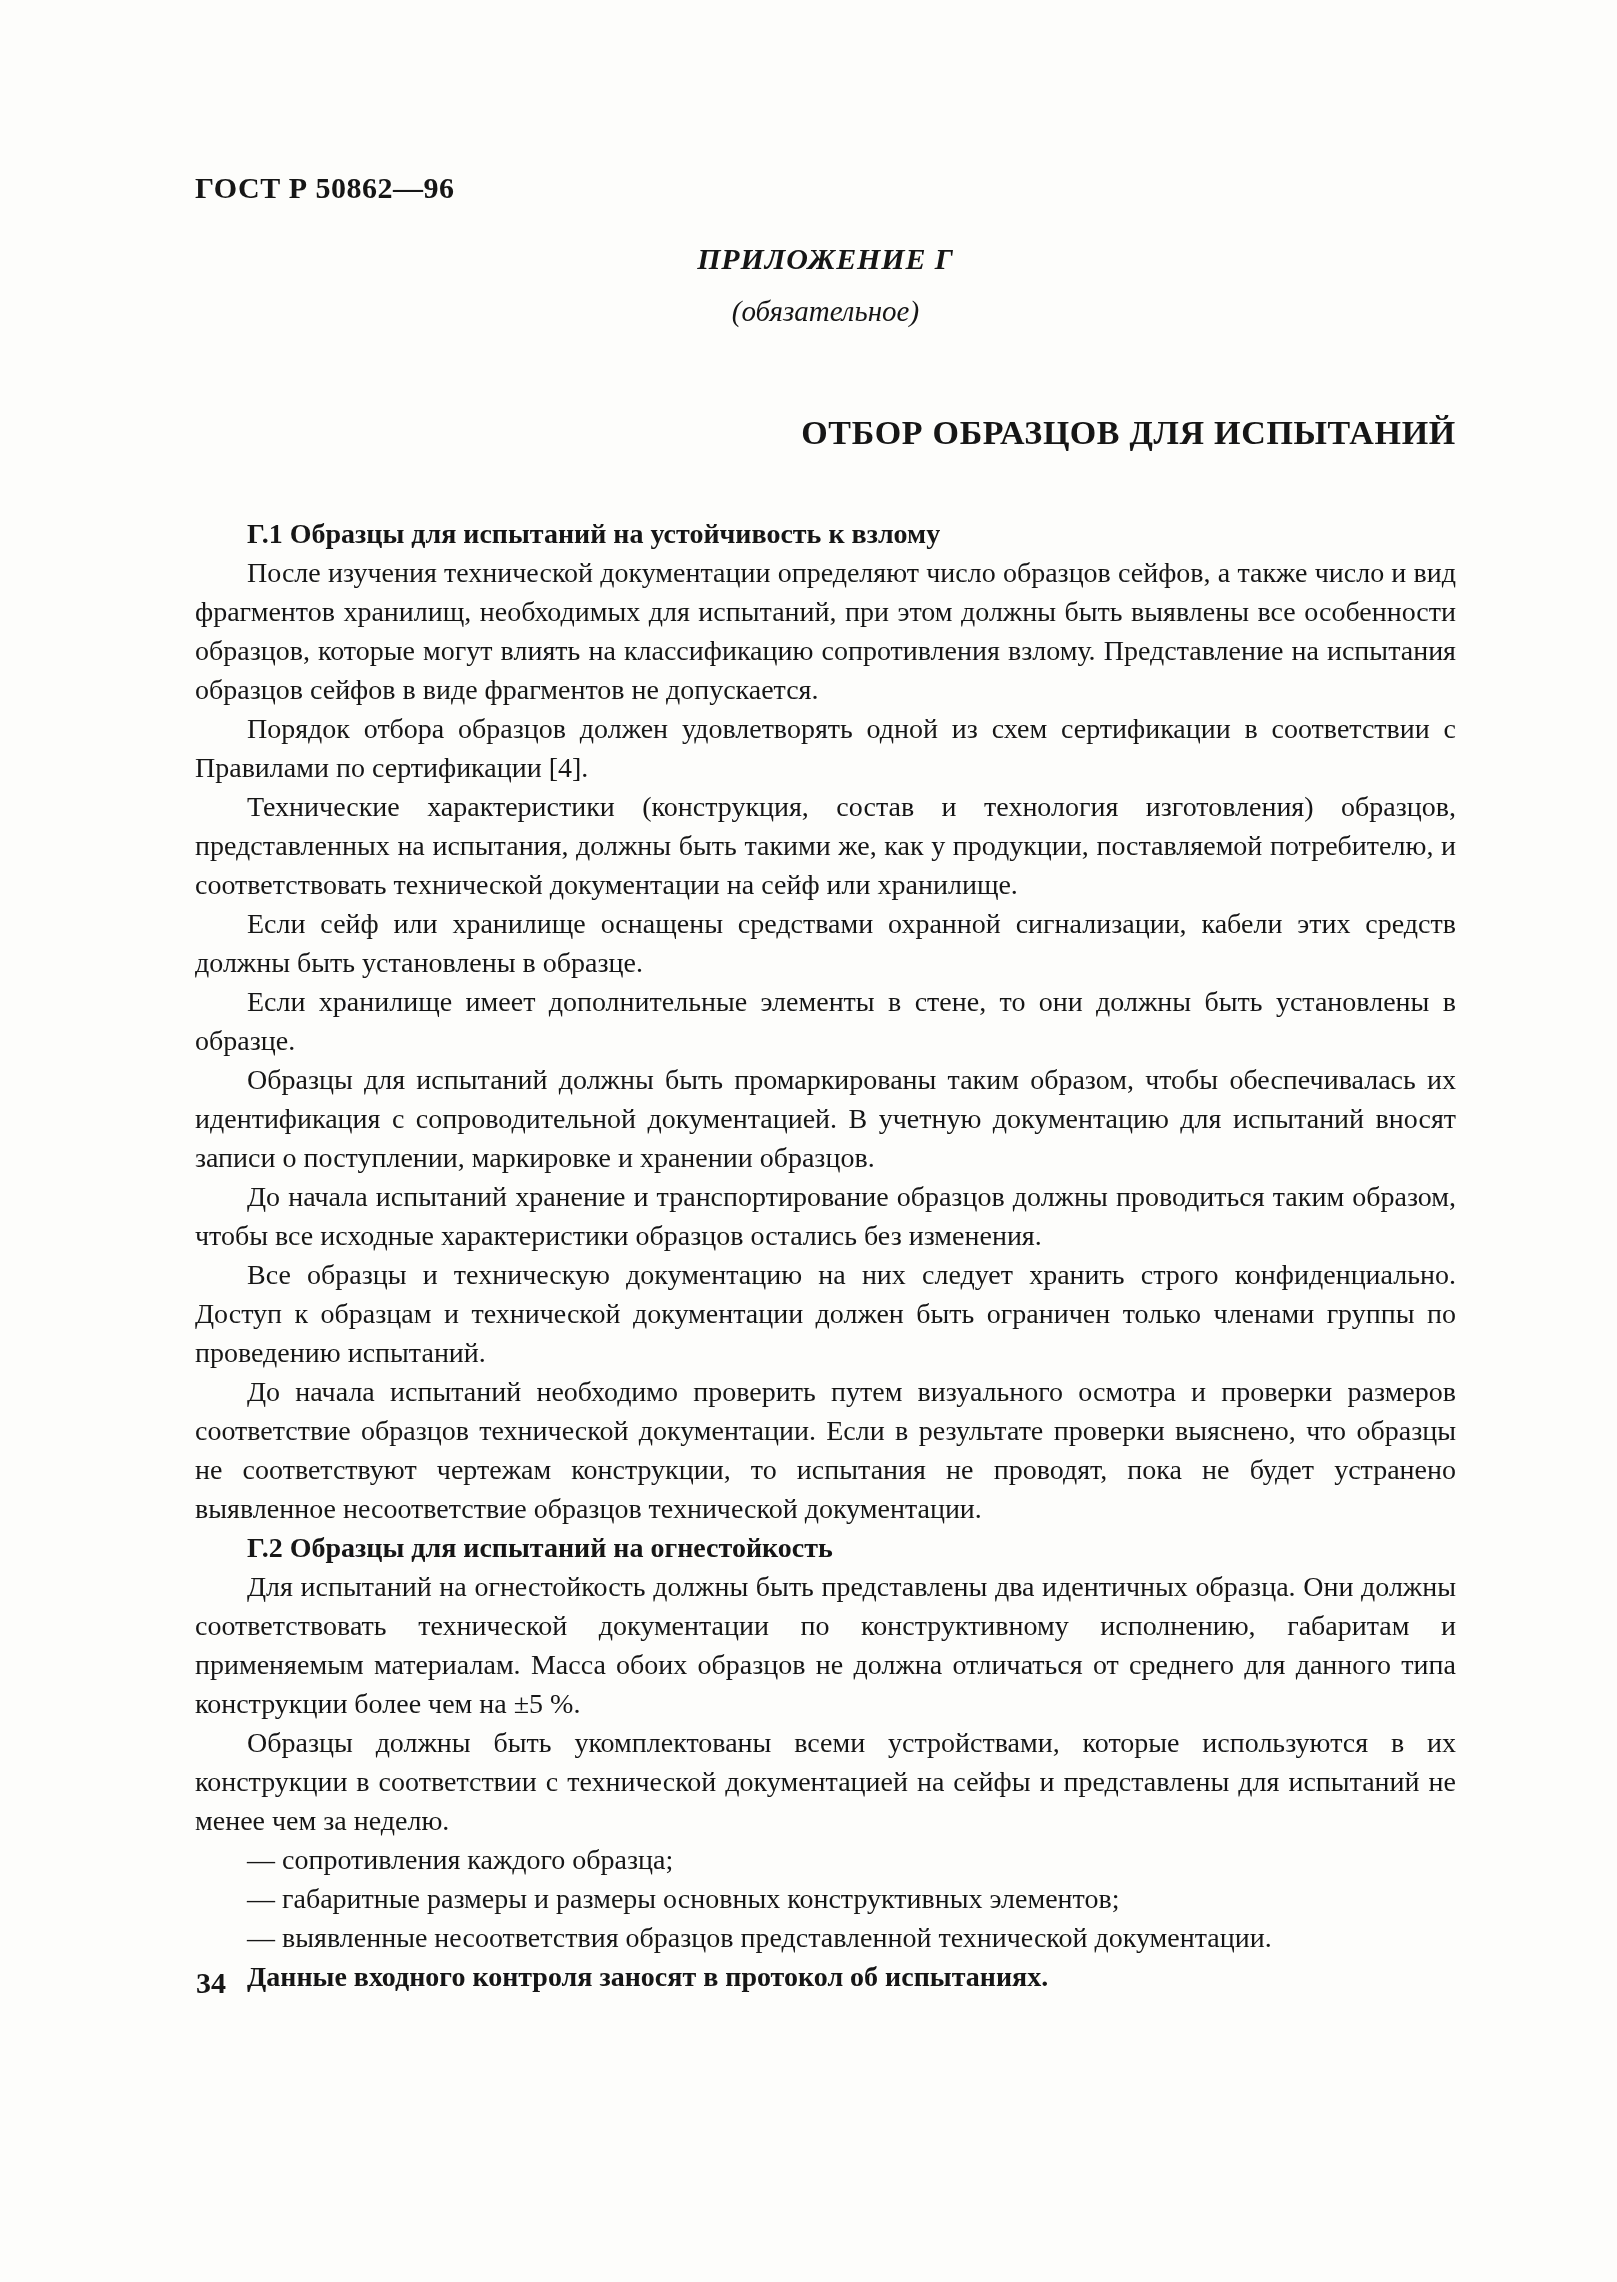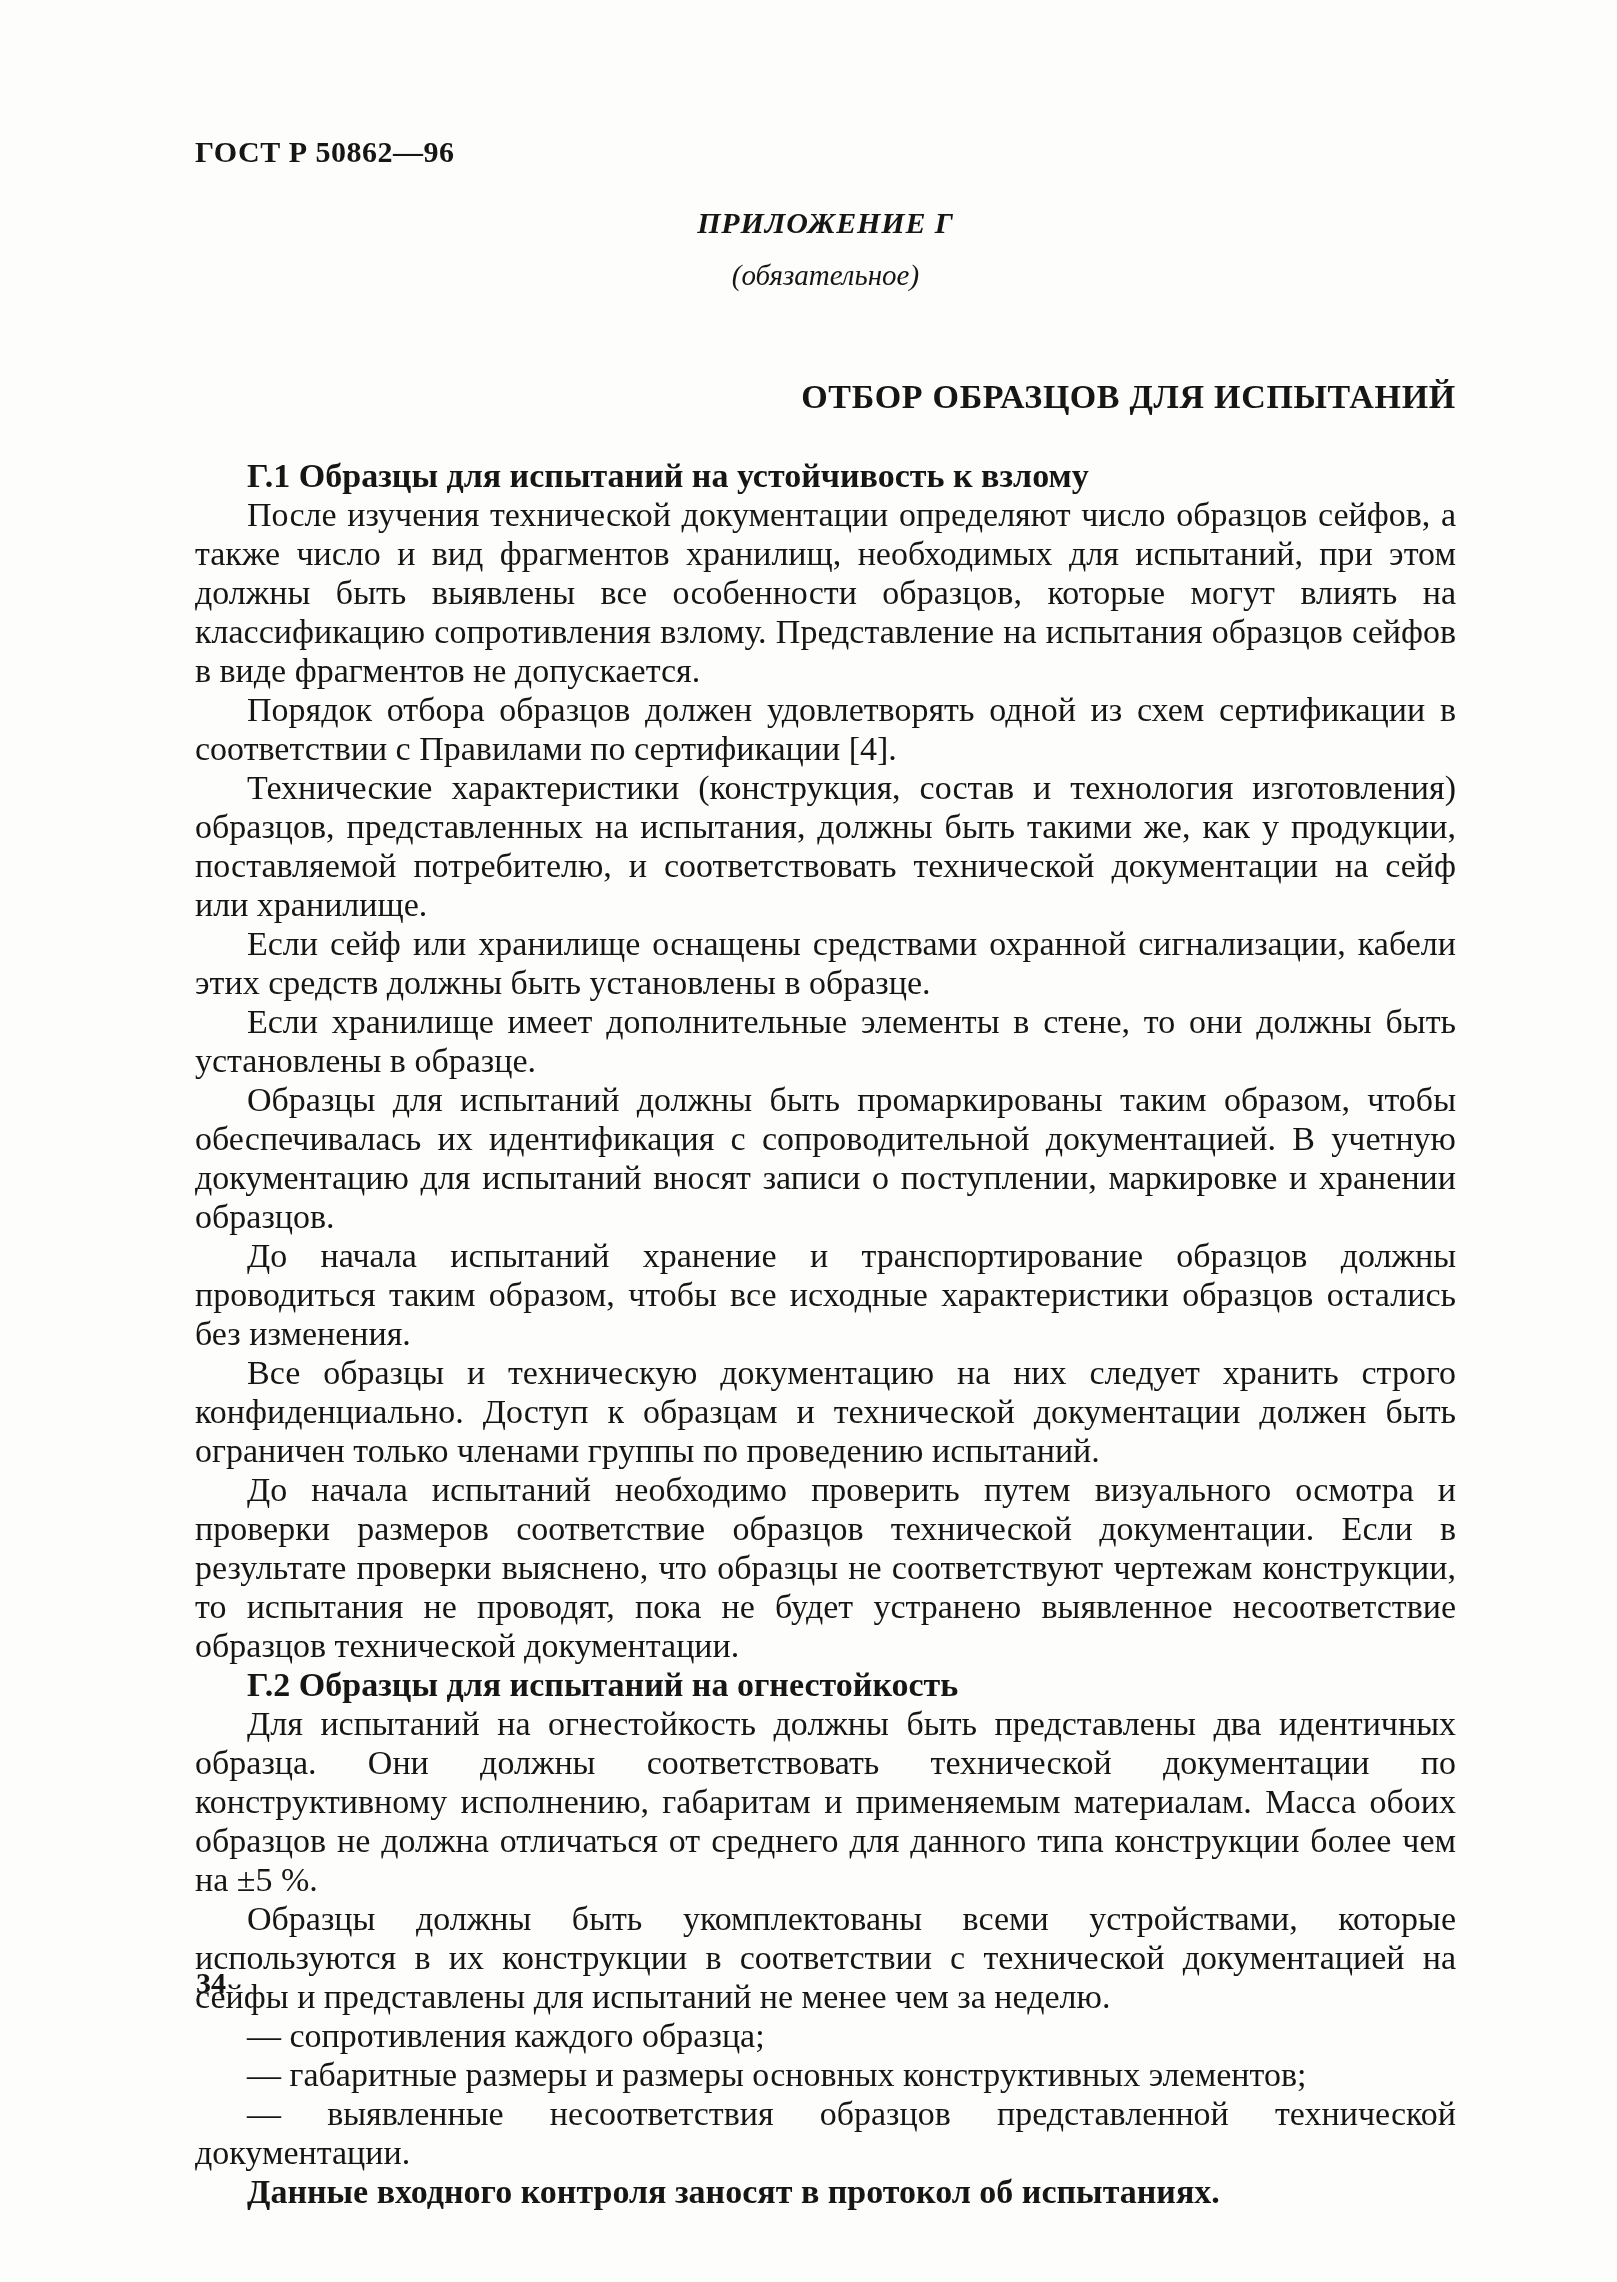--- a/index.html
+++ b/index.html
@@ -13,20 +13,21 @@
     width: 1617px;
     height: 2282px;
     background: #fdfdfb;
     padding: 135px 161px 0 195px;
     overflow: hidden;
   }
   .doc-header {
     font-size: 30px;
     font-weight: bold;
     letter-spacing: 0.5px;
+    margin-top: 36px;
   }
   .appendix-block {
     text-align: center;
     margin-top: 37px;
     font-style: italic;
   }
   .appendix-title {
     font-size: 30px;
     font-weight: 600;
     letter-spacing: 0.9px;
@@ -36,22 +37,22 @@
     margin-top: 19px;
   }
   .doc-title {
     text-align: right;
     margin-top: 86px;
     font-size: 34px;
     font-weight: bold;
     letter-spacing: 0.7px;
   }
   .doc-body {
-    margin-top: 40px;
-    font-size: 34px;
+    margin-top: 62px;
+    font-size: 28px;
     line-height: 39px;
     text-align: justify;
   }
   .doc-body p {
     margin: 0;
     text-indent: 52px;
   }
   .doc-body p.heading { font-weight: bold; }
   .doc-body p.paragraph-bold { font-weight: bold; }
   .page-number {

